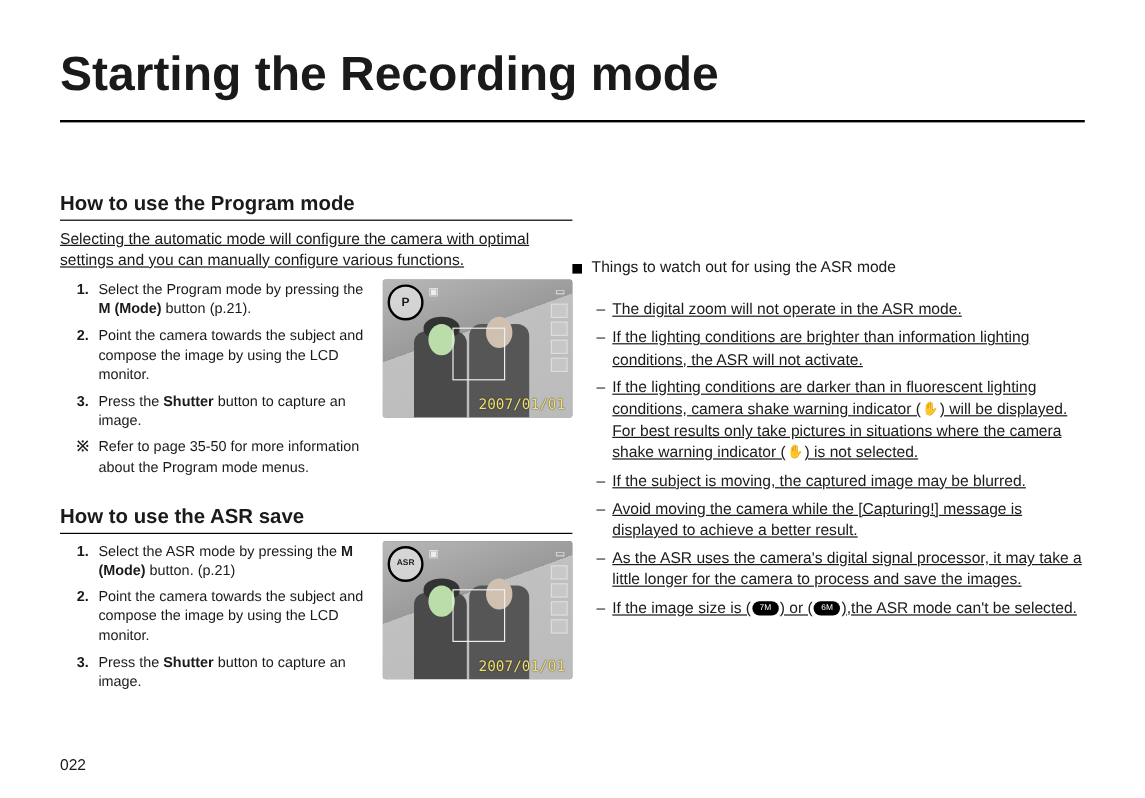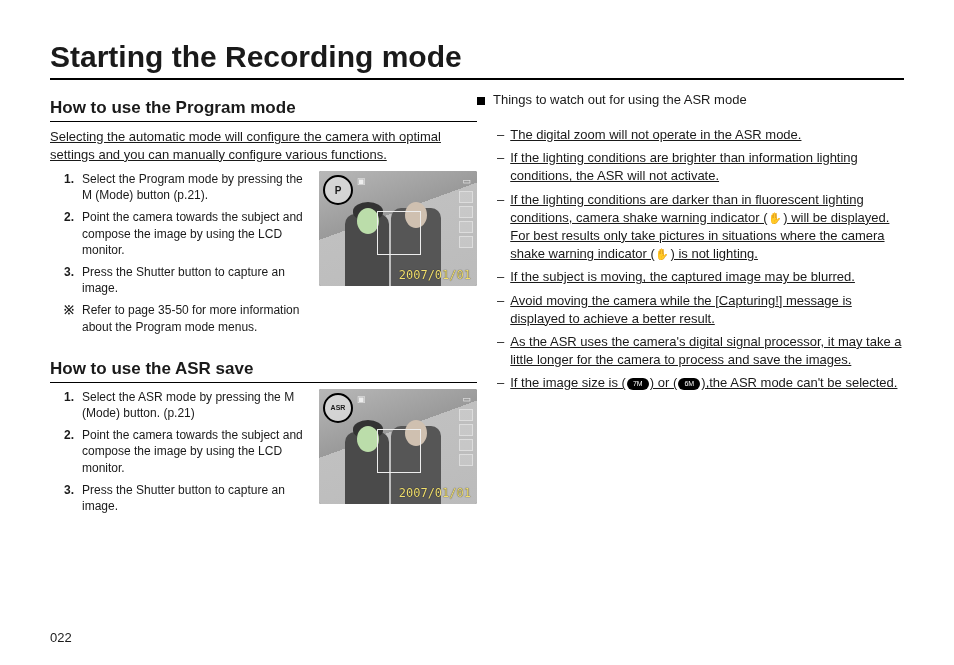--- a/index.html
+++ b/index.html
@@ -8,29 +8,30 @@
     color: #1a1a1a;
     background: #fff;
     width: 954px;
     height: 665px;
     box-sizing: border-box;
     padding: 40px 50px 20px 50px;
     display: flex;
     flex-direction: column;
   }
   .page-title {
-    font-size: 30px;
+    font-size: 40px;
     font-weight: bold;
     border-bottom: 2px solid #000;
-    padding-bottom: 4px;
+    padding-bottom: 15px;
     margin-bottom: 12px;
   }
   .columns {
     display: flex;
     flex: 1;
+    align-items: center;
   }
   .col {
     flex: 1;
     min-width: 0;
   }
   .section-title {
     font-size: 17px;
     font-weight: bold;
     border-bottom: 1.5px solid #000;
     padding-bottom: 3px;
@@ -56,21 +57,21 @@
     line-height: 1.35;
     margin-bottom: 6px;
     display: flex;
     gap: 4px;
   }
   .step .num {
     font-weight: bold;
     min-width: 14px;
   }
   .step .txt { flex: 1; }
-  b { font-weight: normal; }
+  b { font-weight: bold; }
   .lcd {
     width: 158px;
     height: 115px;
     background: #777;
     flex-shrink: 0;
     position: relative;
     border-radius: 2px;
     overflow: hidden;
   }
   .lcd-inner {
@@ -316,21 +317,21 @@
         <span class="dash">–</span>
           <span class="txt">The digital zoom will not operate in the ASR mode.</span>
       </div>
       <div class="dash-item">
         <span class="dash">–</span>
           <span class="txt">If the lighting conditions are brighter than information lighting conditions, the ASR will not activate.</span>
       </div>
       <div class="dash-item">
         <span class="dash">–</span>
         <span class="txt">
-          <span>If the lighting conditions are darker than in fluorescent lighting conditions, camera shake warning indicator (</span><span class="inline-icon hand">✋</span><span>) will be displayed. For best results only take pictures in situations where the camera shake warning indicator (</span><span class="inline-icon hand">✋</span><span>) is not lighting.</span>
+          <span>If the lighting conditions are darker than in fluorescent lighting conditions, camera shake warning indicator (</span><span class="inline-icon hand">✋</span><span>) will be displayed. For best results only take pictures in situations where the camera shake warning indicator (</span><span class="inline-icon hand">✋</span><span>) is not selected.</span>
         </span>
       </div>
       <div class="dash-item">
         <span class="dash">–</span>
           <span class="txt">If the subject is moving, the captured image may be blurred.</span>
       </div>
       <div class="dash-item">
         <span class="dash">–</span>
           <span class="txt">Avoid moving the camera while the [Capturing!] message is displayed to achieve a better result.</span>
       </div>

